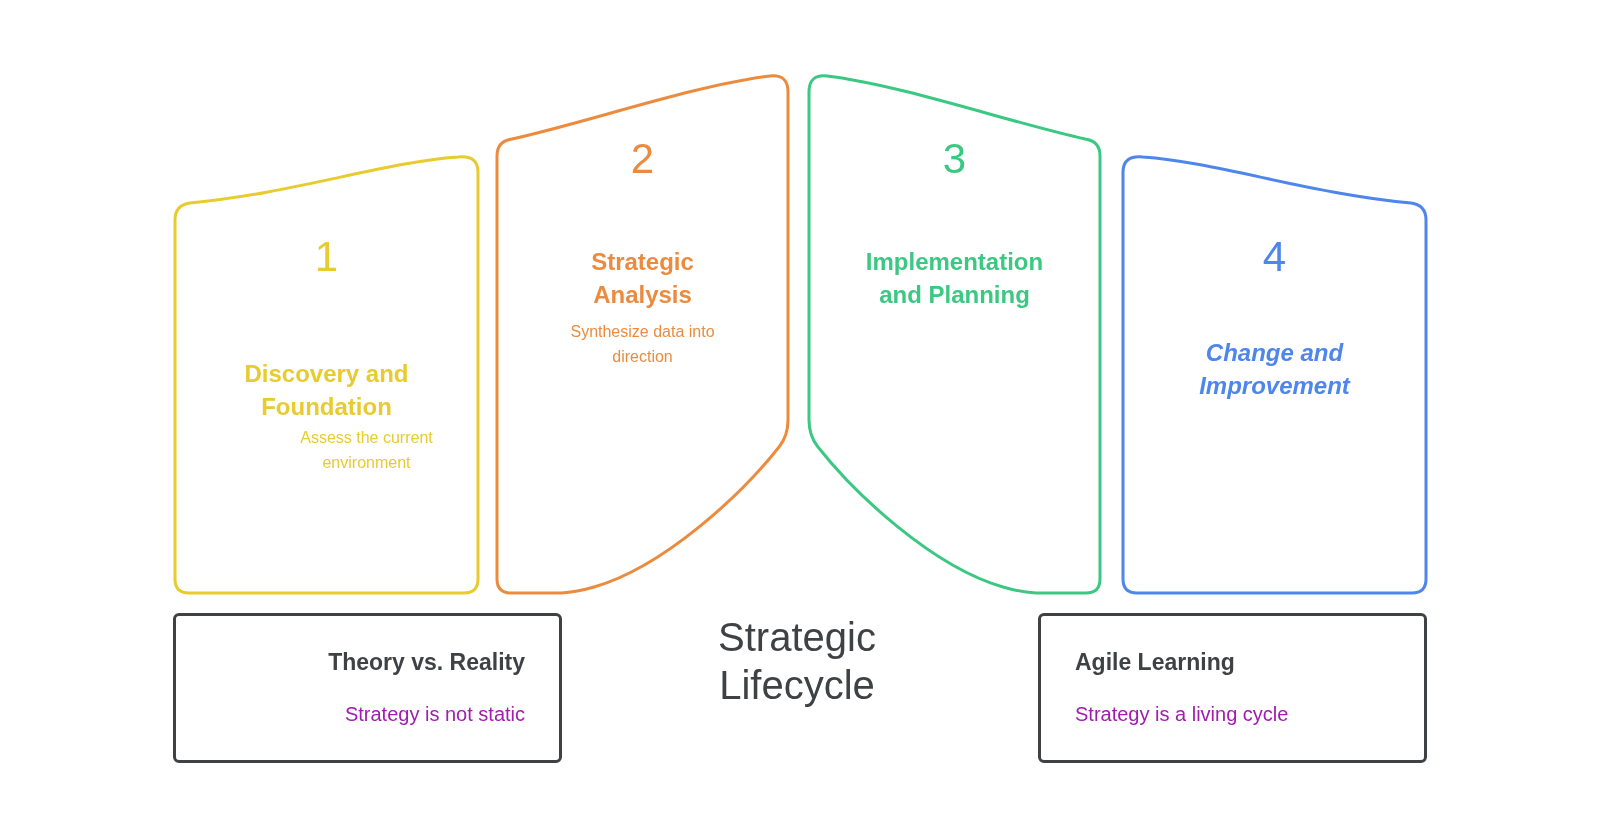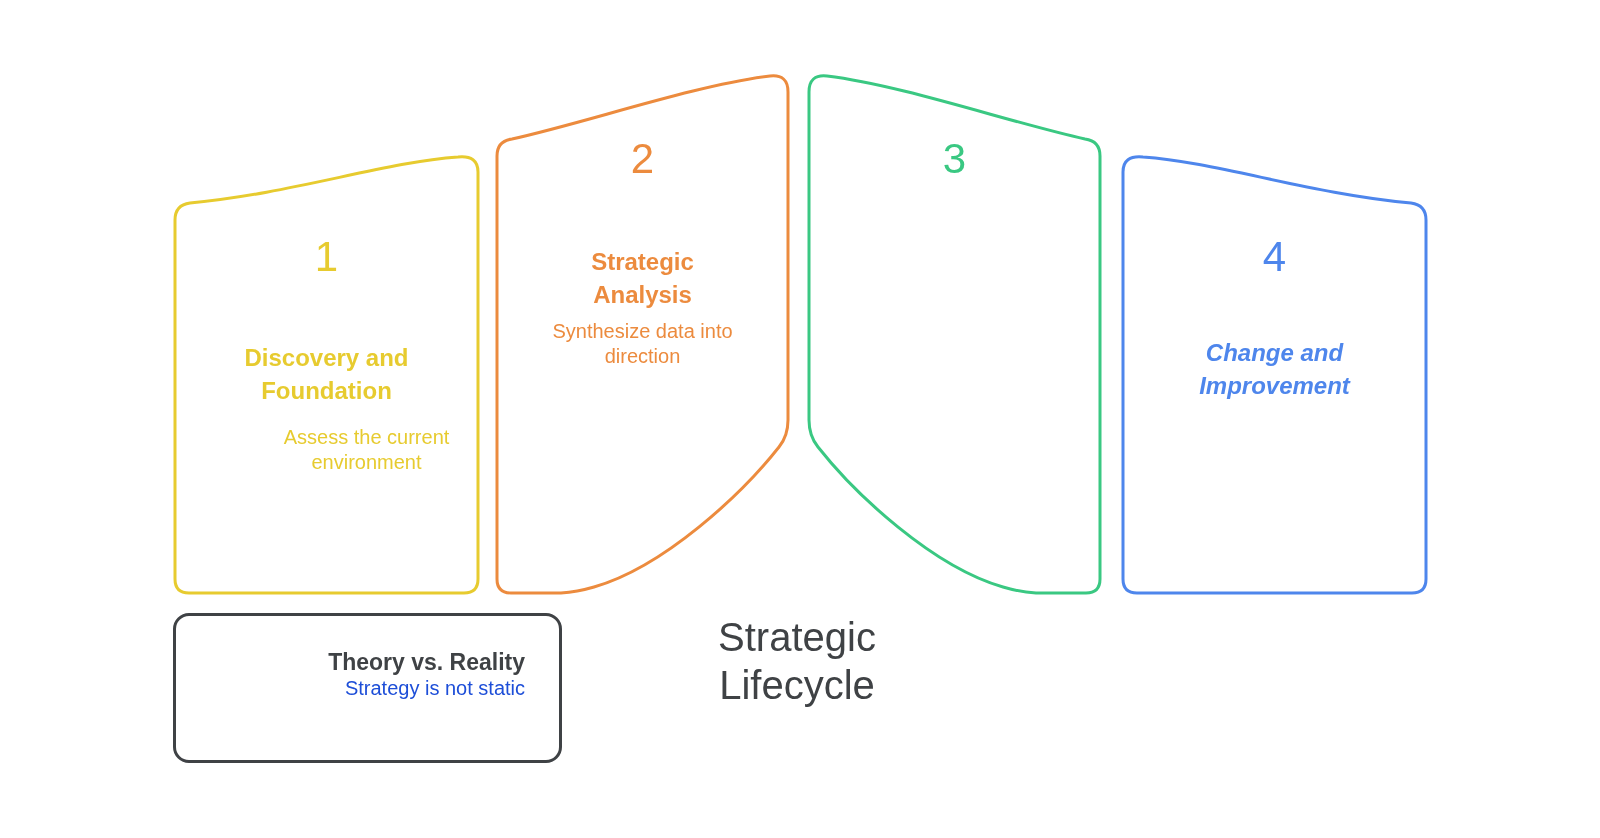--- a/index.html
+++ b/index.html
@@ -29,21 +29,21 @@
     font-size: 42px;
     line-height: 46px;
     font-weight: 400;
   }
   .card-heading {
     font-size: 24px;
     line-height: 33px;
     font-weight: 700;
   }
   .card-body {
-    font-size: 20px;
+    font-size: 16px;
     line-height: 25px;
     font-weight: 400;
   }
   .main-title {
     position: absolute;
     left: 622px;
     top: 613px;
     width: 350px;
     text-align: center;
     font-size: 40px;
@@ -51,52 +51,53 @@
     color: #3F4245;
     white-space: pre-line;
   }
   .note-box {
     position: absolute;
     top: 613px;
     width: 389px;
     height: 150px;
     box-sizing: border-box;
     border: 3px solid #3F4245;
-    border-radius: 16px;
+    border-radius: 6px;
     background: #ffffff;
     padding: 0 34px;
   }
   .note-box.left {
     left: 173px;
     text-align: right;
   }
   .note-box.right {
     left: 1038px;
     text-align: left;
   }
   .note-heading {
     margin-top: 32px;
     font-size: 23px;
     line-height: 28px;
     font-weight: 700;
     color: #3F4245;
   }
   .note-body {
+    margin-top: 26px;
     font-size: 20px;
     line-height: 24px;
-    color: #1d4ed8;
+    color: #a21caf;
   }
   
   .c1 { left: 175px;  width: 303px; }
   .c2 { left: 497px;  width: 291px; }
   .c3 { left: 809px;  width: 291px; }
   .c4 { left: 1123px; width: 303px; }
   .num-low  { top: 234px; }
   .num-high { top: 136px; }
-  .head-low  { top: 341px; text-align: center; }
+  .head-low  { top: 357px; text-align: center; }
   .head-high { top: 245px; }
   .body-low  { top: 425px; padding-left: 40px; }
   .body-high { top: 319px; }
   .head-c4 { top: 336px; font-style: italic; }
   .body-c4 { top: 428px; }
 </style>
 </head>
 <body>
 
 <div class="canvas">
@@ -116,27 +117,33 @@
   <div class="card-text card-body c1 body-low" style="color: rgb(231, 203, 47);">Assess the current
 environment</div>
 
   <div class="card-text card-num c2 num-high" style="color: rgb(236, 139, 62);">2</div>
   <div class="card-text card-heading c2 head-high" style="color: rgb(236, 139, 62);">Strategic
 Analysis</div>
   <div class="card-text card-body c2 body-high" style="color: rgb(236, 139, 62);">Synthesize data into
 direction</div>
 
   <div class="card-text card-num c3 num-high" style="color: rgb(58, 200, 130);">3</div>
+  <div class="card-text card-heading c3 head-high" style="color: rgb(58, 200, 130);">Implementation
+and Planning</div>
 
   <div class="card-text card-num c4 num-low" style="color: rgb(78, 134, 236);">4</div>
   <div class="card-text card-heading c4 head-c4" style="color: rgb(78, 134, 236);">Change and
 Improvement</div>
 
   <div class="main-title">Strategic
 Lifecycle</div>
 
   <div class="note-box left">
     <div class="note-heading">Theory vs. Reality</div>
     <div class="note-body">Strategy is not static</div>
   </div>
 
+  <div class="note-box right">
+    <div class="note-heading">Agile Learning</div>
+    <div class="note-body">Strategy is a living cycle</div>
+  </div>
 
 </div>
 
 </body></html>

